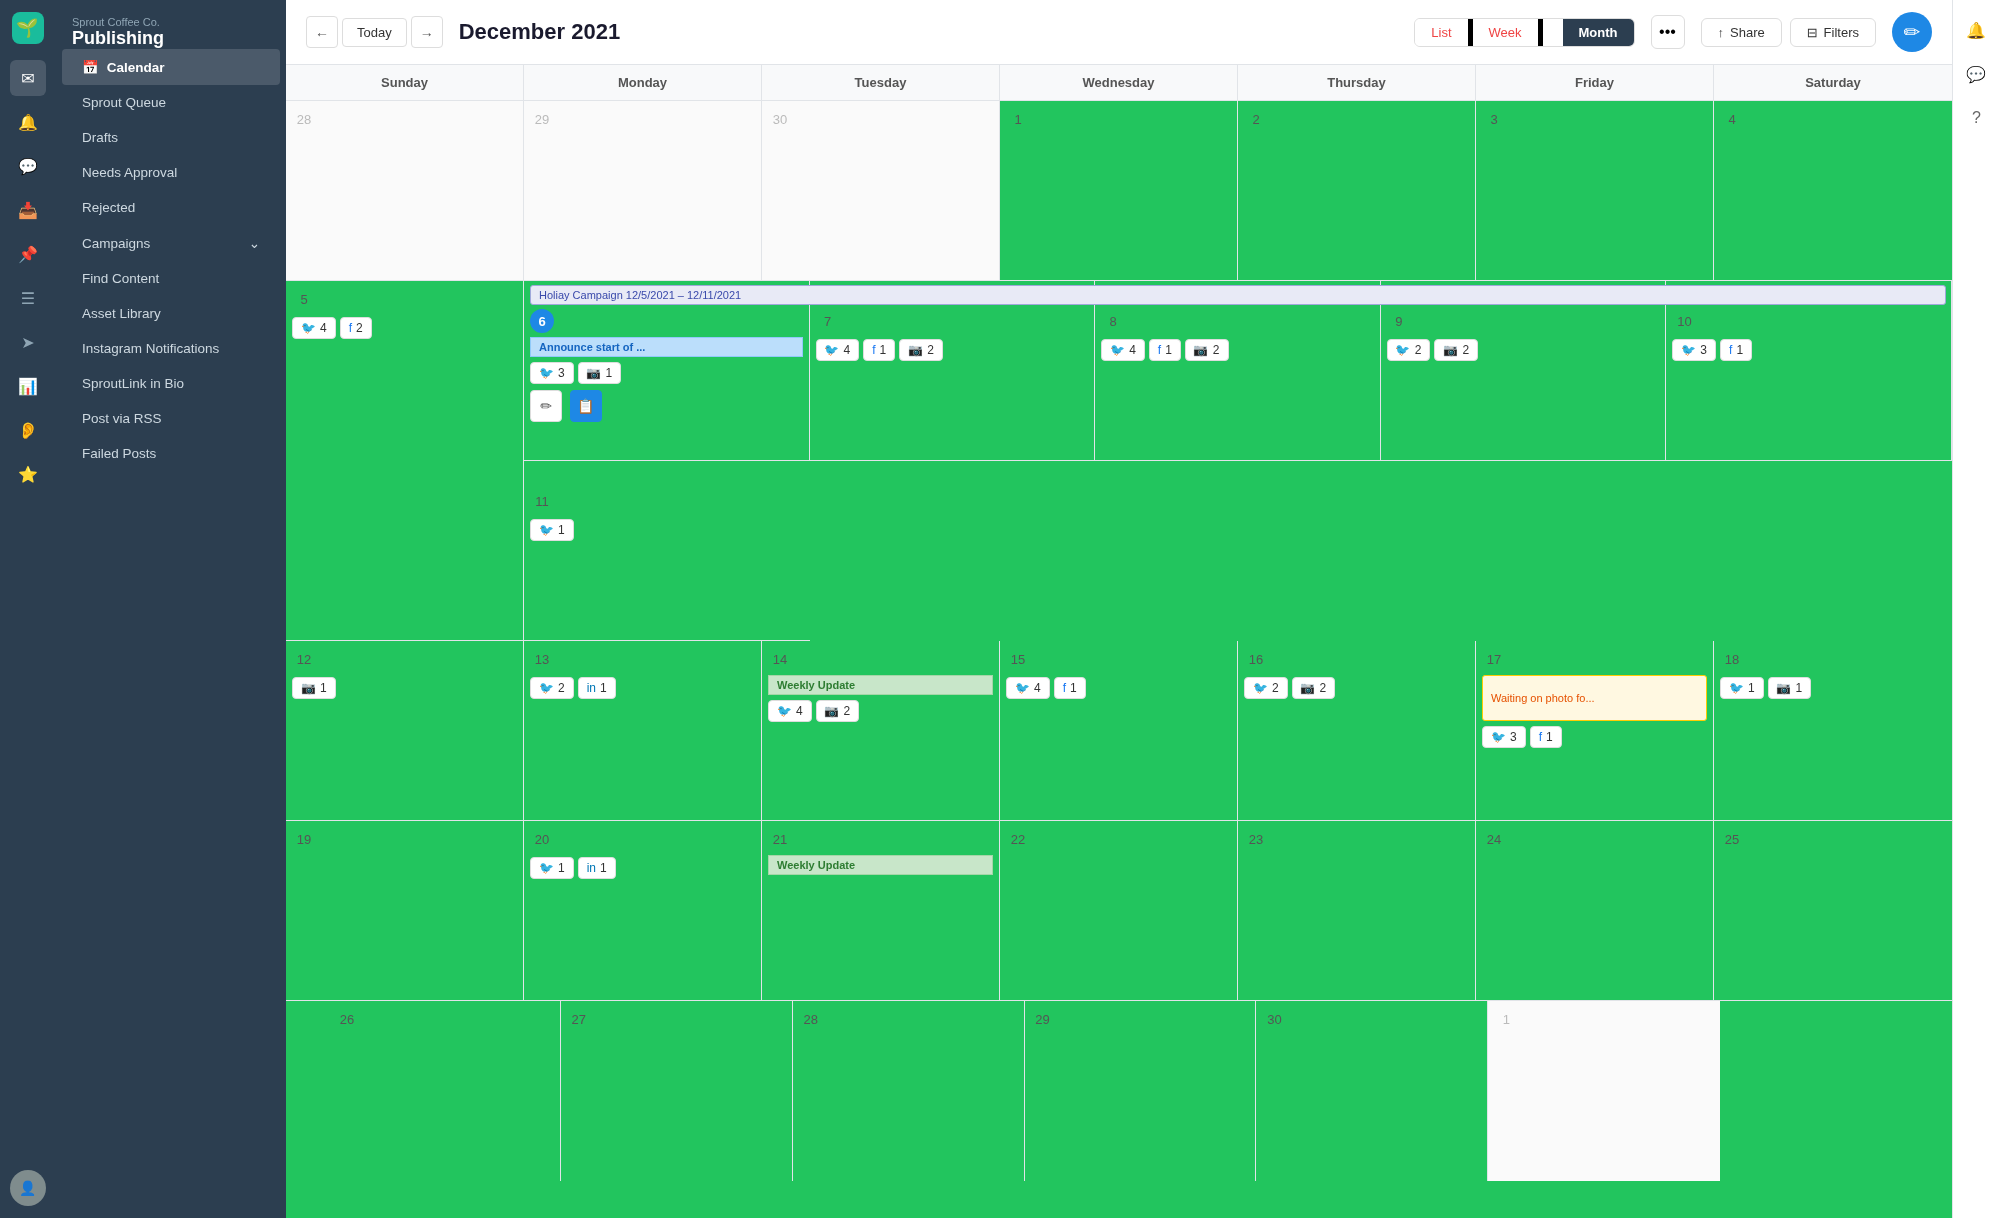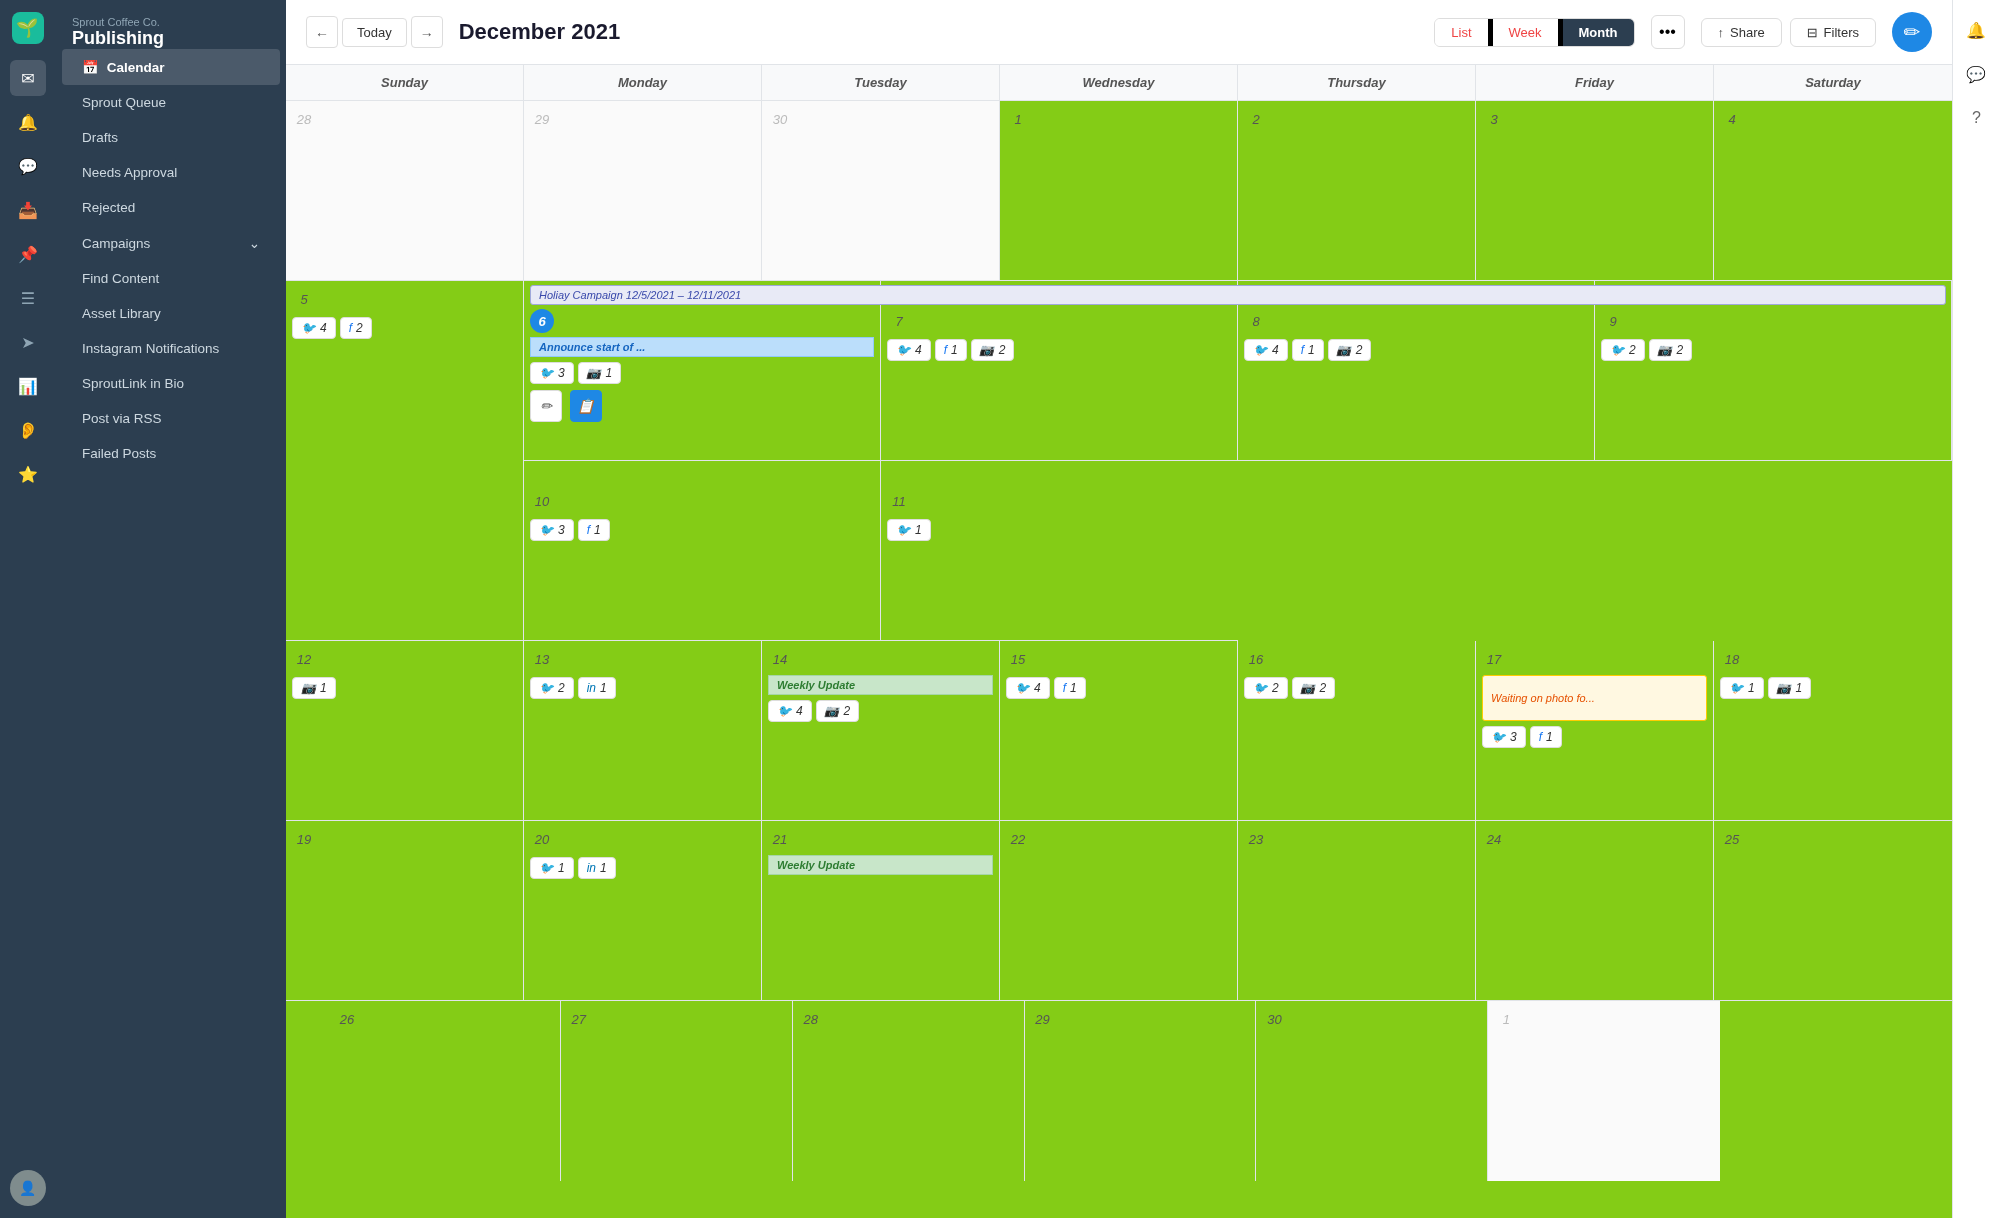--- a/index.html
+++ b/index.html
@@ -116,21 +116,21 @@
     .view-btn {
       padding: 6px 16px;
       background: white;
       border: none;
       border-right: 5px solid #000000;
       cursor: pointer;
       font-size: 13px;
       color: #ef4444;
     }
     .view-btn:last-child { border-right: none; }
-    .view-btn.active { background: #2c3e50; color: white; font-weight: 600; }
+    .view-btn.active { background: #2c3e50; color: white; font-weight: 600; margin-left: 20px; }
     .more-btn {
       width: 34px; height: 34px;
       border: 1px solid #ddd;
       background: white;
       border-radius: 6px;
       cursor: pointer;
       display: flex; align-items: center; justify-content: center;
       font-size: 16px;
     }
     .header-actions { display: flex; gap: 8px; align-items: center; }
@@ -161,22 +161,21 @@
       border: none;
       cursor: pointer;
       display: flex; align-items: center; justify-content: center;
       color: white; font-size: 20px;
     }
 
     
     .calendar-container {
       flex: 1;
       overflow-y: auto;
-      background: #84cc16;
-      font-style: italic;
+      background: #22c55e;
     }
     .day-headers {
       display: grid;
       grid-template-columns: repeat(7, 1fr);
       border-bottom: 1px solid #e1e4e8;
       background: #f8f9fa;
     }
     .day-header {
       padding: 10px;
       text-align: center;
@@ -482,21 +481,21 @@
             <div class="post-badge">
                 <span class="tw-icon">🐦</span>
                 <span>4</span>
               </div>
             <div class="post-badge">
                 <span class="fb-icon">f</span>
                 <span>2</span>
               </div>
           </div>
         </div>
-        <div style="grid-column: 2 / 8; position:relative; display:grid; grid-template-columns: repeat(4,1fr);">
+        <div style="grid-column: 2 / 8; position:relative; display:grid; grid-template-columns: repeat(5,1fr);">
 
           <div style="grid-column: 1 / 7; padding: 4px 6px 2px; position:absolute; top:0; left:0; right:0; z-index:2;">
             <div class="full-width-banner">Holiay Campaign 12/5/2021 – 12/11/2021</div>
           </div>
 
           <div style="border-right:1px solid #e1e4e8; border-bottom:1px solid #e1e4e8; padding:6px; padding-top:28px; min-height:180px;">
             <div class="day-num today">6</div>
             <div class="event-pill blue">Announce start of ...</div>
             <div class="posts-row">
               <div class="post-badge">

